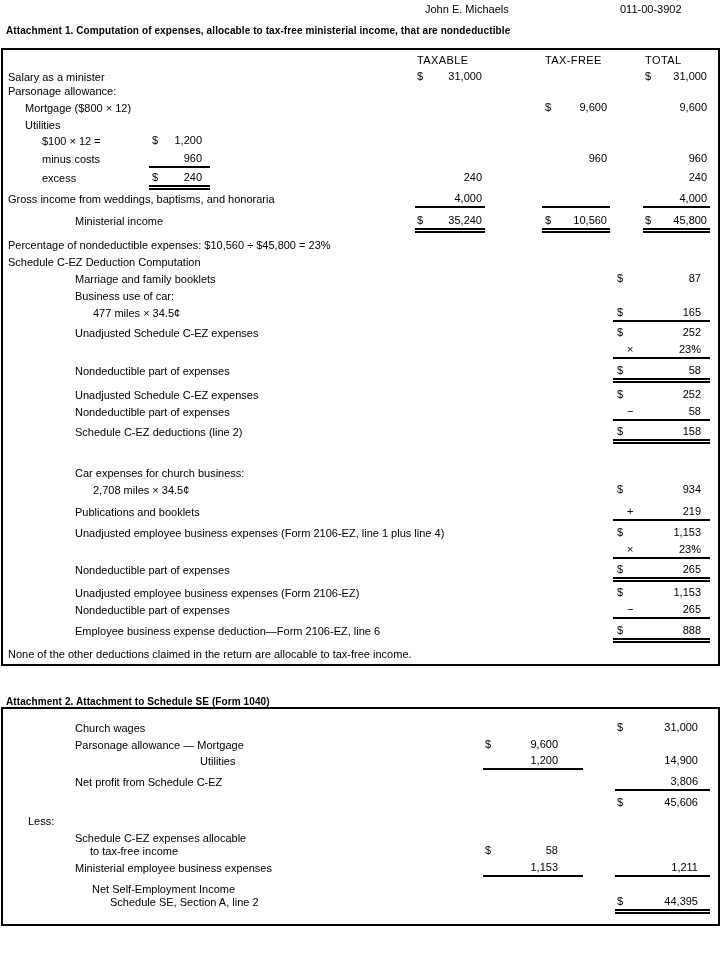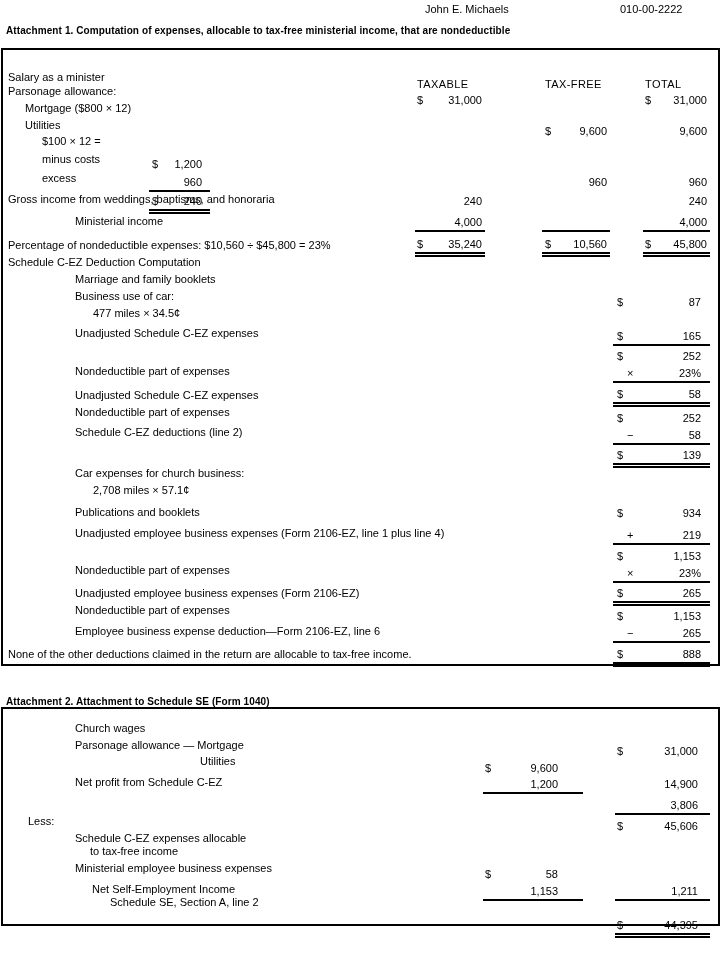--- a/index.html
+++ b/index.html
@@ -11,21 +11,21 @@
   #ttl1{top:25px;}
   #ttl2{top:696px;}
   .tbl{position:absolute;left:1px;width:715px;border:2px solid #000;box-sizing:content-box;}
   #t1{top:48px;height:614px;}
   #t2{top:707px;height:215px;}
   .row{position:absolute;left:0;width:100%;height:16px;}
   .lbl{position:absolute;top:0;white-space:nowrap;line-height:14px;}
   .l8{left:5px;} .l25{left:22px;} .l42{left:39px;} .l75{left:72px;text-align:center;} .l93{left:90px;}
   .l200{left:197px;} .l28{left:25px;} .l90{left:87px;} .l92{left:89px;} .l110{left:107px;}
   .cell{position:absolute;top:0;height:16px;box-sizing:border-box;display:flex;
-        line-height:13px;white-space:nowrap;margin-top:24px;}
+        line-height:13px;white-space:nowrap;}
   .cell .val{margin-left:auto;}
   .cur.op{padding-left:10px;}
   .u{border-bottom:2px solid #000;}
   .uu{border-bottom:2px solid #000;}
   .uu::after{content:"";position:absolute;left:0;right:0;bottom:-5px;height:2px;background:#000;}
   
   .c-mini{left:146px;width:61px;padding:0 8px 0 3px;}
   .c-tax {left:412px;width:70px;padding:0 3px 0 2px;}
   .c-free{left:539px;width:68px;padding:0 3px 0 3px;}
   .c-tot {left:640px;width:67px;padding:0 3px 0 2px;}
@@ -34,21 +34,21 @@
   .c-mid {left:480px;width:100px;padding:0 25px 0 2px;}
   .c-rt  {left:612px;width:95px;padding:0 12px 0 2px;}
   .hd{display:block;text-align:center;letter-spacing:0.4px;}
 </style>
 </head>
 <body>
 
 <div class="page">
 
   <span class="pgname">John E. Michaels</span>
-  <span class="pgssn">010-00-2222</span>
+  <span class="pgssn">011-00-3902</span>
 
   <div class="ttl" id="ttl1">Attachment 1. Computation of expenses, allocable to tax-free ministerial income, that are nondeductible</div>
 
   <div class="tbl" id="t1">
 
     <div class="row" style="top:4px">
       <div class="cell c-tax">
           <span class="hd">TAXABLE</span>
         </div>
       <div class="cell c-free">
@@ -216,31 +216,31 @@
       <div class="cell c-amt u">
           <span class="cur op">−</span>
           <span class="val">58</span>
         </div>
     </div>
 
     <div class="row" style="top:375px">
       <span class="lbl l75">Schedule C-EZ deductions (line 2)</span>
       <div class="cell c-amt uu">
           <span class="cur">$</span>
-          <span class="val">139</span>
+          <span class="val">158</span>
         </div>
     </div>
 
 
     <div class="row" style="top:416px">
       <span class="lbl l75">Car expenses for church business:</span>
     </div>
 
     <div class="row" style="top:433px">
-      <span class="lbl l93">2,708 miles × 57.1¢</span>
+      <span class="lbl l93">2,708 miles × 34.5¢</span>
       <div class="cell c-amt">
           <span class="cur">$</span>
           <span class="val">934</span>
         </div>
     </div>
 
     <div class="row" style="top:455px">
       <span class="lbl l75">Publications and booklets</span>
       <div class="cell c-amt u">
           <span class="cur op">+</span>

